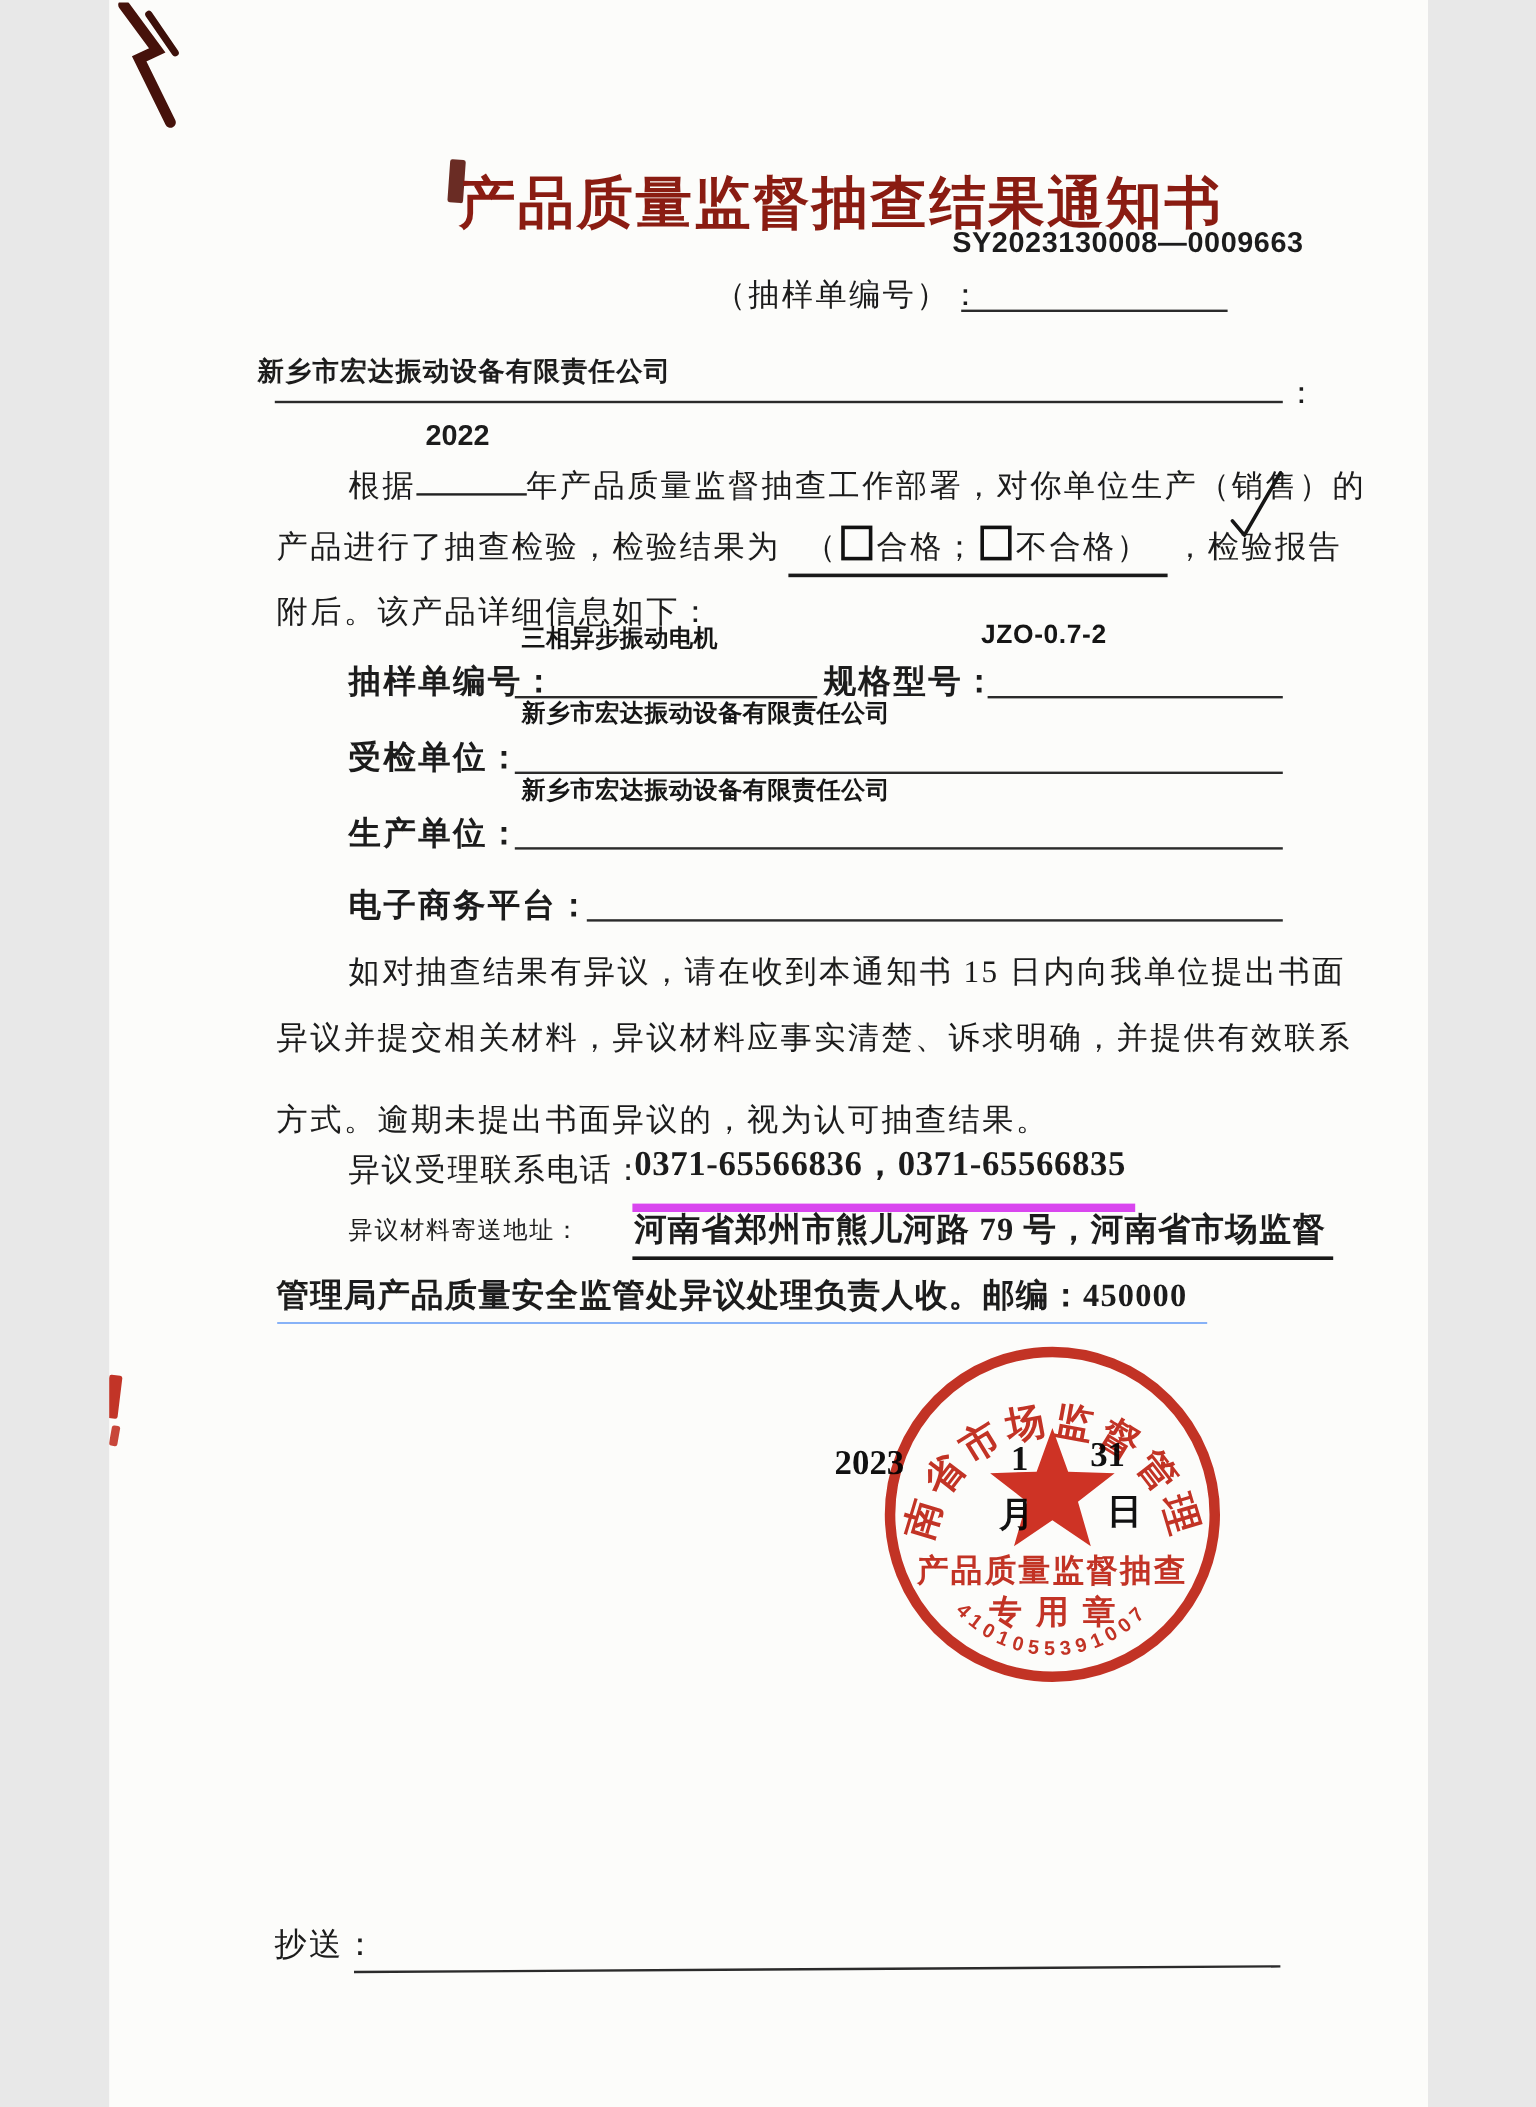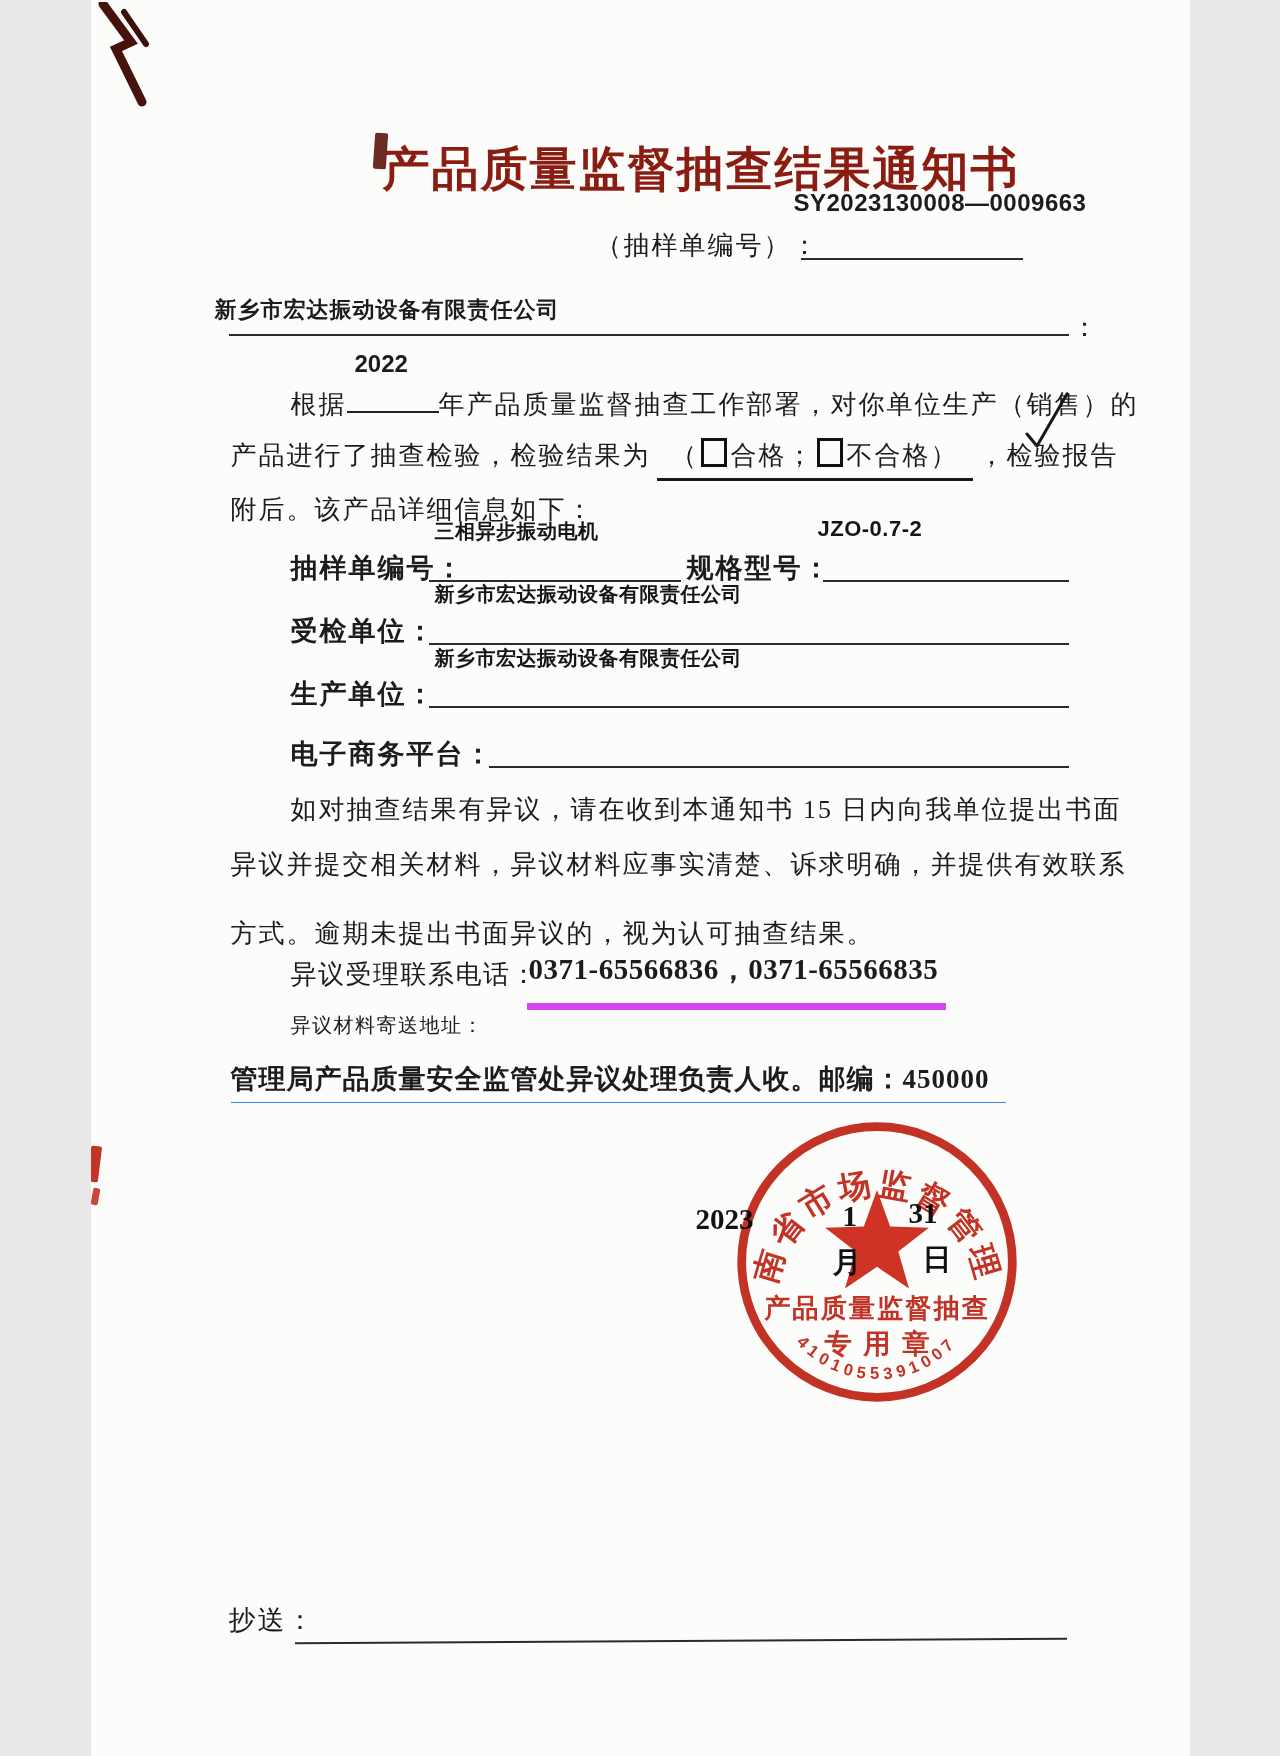--- a/index.html
+++ b/index.html
@@ -169,20 +169,21 @@
   <div class="uline bl-ecom"></div>
 
   <div class="abs para p2l1">如对抽查结果有异议，请在收到本通知书 15 日内向我单位提出书面</div>
   <div class="abs para p2l2">异议并提交相关材料，异议材料应事实清楚、诉求明确，并提供有效联系</div>
   <div class="abs para p2l3">方式。逾期未提出书面异议的，视为认可抽查结果。</div>
 
   <div class="abs ph-label">异议受理联系电话：</div>
   <div class="abs ph-value">0371-65566836，0371-65566835</div>
 
   <div class="abs ad-label">异议材料寄送地址：</div>
+  <div class="abs ad-value1">河南省郑州市熊儿河路 79 号，河南省市场监督</div>
   <div class="abs ad-value2">管理局产品质量安全监管处异议处理负责人收。邮编：450000</div>
 
   <div class="abs dt dt-year">2023</div>
   <div class="abs dt dt-month">1</div>
   <div class="abs dt dt-day">31</div>
   <div class="abs dt-char dt-monthchar">月</div>
   <div class="abs dt-char dt-daychar">日</div>
 
   <svg class="seal" viewBox="0 0 300 300">
     <defs>

